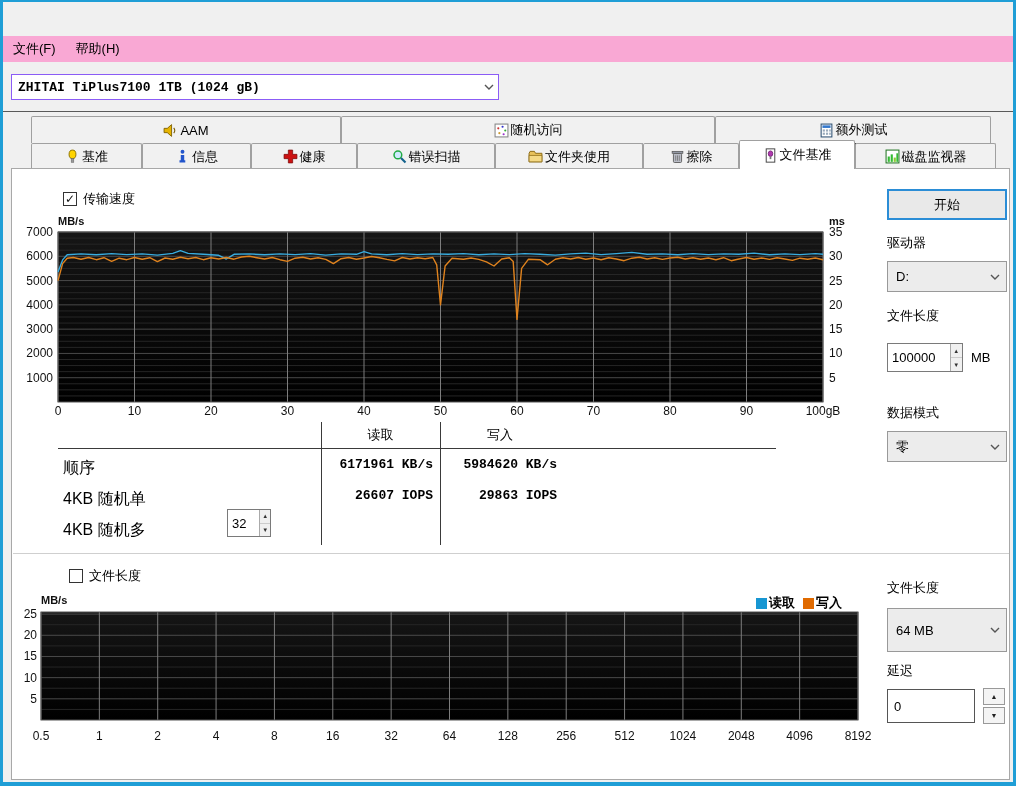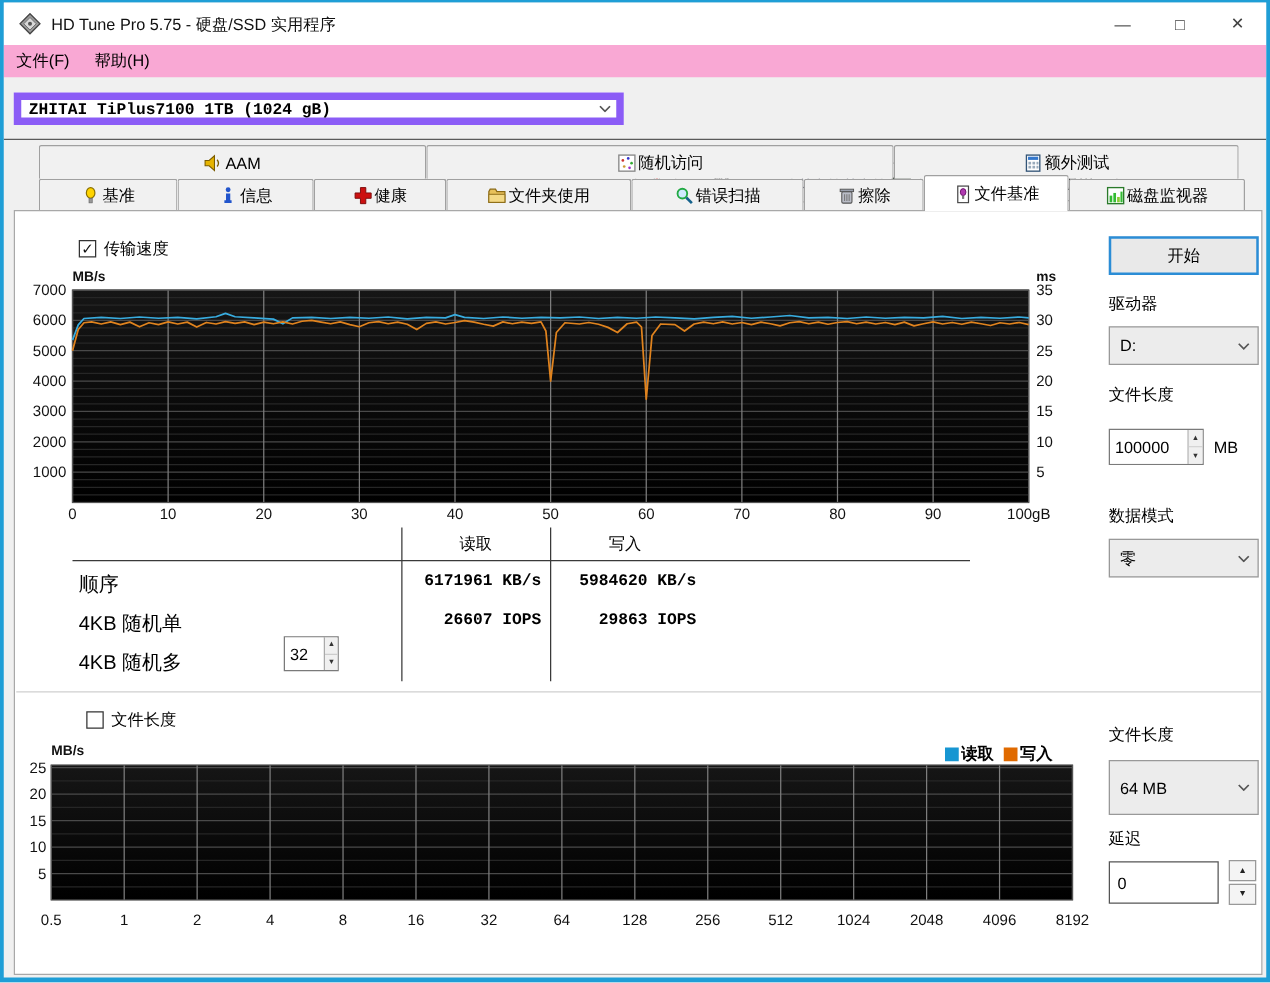--- a/index.html
+++ b/index.html
@@ -12,21 +12,21 @@
   .titlebar .title { position:absolute; left:38px; top:9px; font-size:13px; color:#111; }
   .win-btns { position:absolute; right:0; top:0; height:34px; display:flex; }
   .win-btn { width:46px; height:34px; display:flex; align-items:center; justify-content:center; color:#444; font-size:13px; }
 
   
   .menubar { position:absolute; left:0; top:34px; right:0; height:26px; background:#f9a8d4; display:flex; align-items:center; padding-left:0; }
   .menu-item { padding:4px 10px; }
 
   
   .toolbar { position:absolute; left:0; top:60px; right:0; height:48px; background:#f0f0f0; }
-  .combo { position:absolute; background:#fff; border:6px solid #8b5cf6; display:flex; align-items:center; }
+  .combo { position:absolute; background:#fff; border:1px solid #8b5cf6; display:flex; align-items:center; }
   .combo .combo-text { flex:1; padding-left:6px; font-family:"Liberation Mono","DejaVu Sans Mono",monospace; font-weight:bold; font-size:13px; white-space:nowrap; overflow:hidden; }
   .combo .chev { width:18px; display:flex; align-items:center; justify-content:center; }
   .drive-combo { left:8px; top:12px; width:488px; height:26px; }
   .tool-btn { position:absolute; top:68px; width:32px; height:32px; border:1px solid #b0b0b0; background:linear-gradient(#fdfdfd,#ececec); display:flex; align-items:center; justify-content:center; }
   .temp-btn { left:505px; top:67px; width:33px; height:33px; }
   .temp-dash { position:absolute; left:546px; top:74px; font-size:15px; font-weight:bold; }
   .temp-unit { position:absolute; left:568px; top:75px; font-size:14px; }
   .exit-btn { position:absolute; left:829px; top:70px; width:62px; height:29px; background:linear-gradient(#fbfbfb,#ededed); border:1px solid #999; display:flex; align-items:center; justify-content:center; font-size:13px; }
   .tb-sep { position:absolute; left:0; top:109px; right:0; height:1px; background:#5a5a5a; }
 
@@ -73,33 +73,20 @@
   .dd .chev { width:22px; display:flex; align-items:center; justify-content:center; }
   .delay-input { position:absolute; left:884px; top:687px; width:88px; height:34px; background:#fff; border:1px solid #555; font-size:13px; padding-left:6px; display:flex; align-items:center; }
   .delay-spin { position:absolute; left:980px; top:686px; width:22px; height:36px; display:flex; flex-direction:column; gap:2px; }
   .delay-spin div { flex:1; background:#f4f4f4; border:1px solid #999; font-size:7px; display:flex; align-items:center; justify-content:center; color:#222; }
 </style>
 </head>
 <body>
 
 <div class="window">
 
-  <div class="titlebar">
-    <svg class="app-icon" viewBox="0 0 18 18">
-      <polygon points="9,1 17,9 9,17 1,9" fill="#9a9a9a" stroke="#444" stroke-width="1"></polygon>
-      <polygon points="9,4 14,9 9,14 4,9" fill="#d8d8d8" stroke="#666" stroke-width="0.7"></polygon>
-      <circle cx="9" cy="9" r="1.6" fill="#555"></circle>
-    </svg>
-    <div class="title">HD Tune Pro 5.75 - 硬盘/SSD 实用程序</div>
-    <div class="win-btns">
-      <div class="win-btn">—</div>
-      <div class="win-btn">□</div>
-      <div class="win-btn">✕</div>
-    </div>
-  </div>
 
   <div class="menubar">
     <div class="menu-item">文件(F)</div>
     <div class="menu-item">帮助(H)</div>
   </div>
 
   <div class="toolbar">
     <div class="combo drive-combo">
       <div class="combo-text">ZHITAI TiPlus7100 1TB (1024 gB)</div>
       <div class="chev">
@@ -209,33 +196,33 @@
         <path d="M5.4 5.5 h3.2 v5 h1 v2 h-5.4 v-2 h1.2 z" fill="#2255cc"></path>
       </svg>
       <span>信息</span>
     </div>
     <div class="tab" style="width:106px;">
       <svg class="ticon" viewBox="0 0 14 14">
         <polygon points="5,1 9,1 9,5 13,5 13,9 9,9 9,13 5,13 5,9 1,9 1,5 5,5" fill="#cc1111" stroke="#7a0a0a" stroke-width="0.7"></polygon>
       </svg>
       <span>健康</span>
     </div>
+    <div class="tab" style="width:138px;">
+      <svg class="ticon" viewBox="0 0 14 14">
+        <circle cx="5.5" cy="5.5" r="3.6" fill="#cfeaff" stroke="#22aa44" stroke-width="1.4"></circle>
+        <line x1="8.4" y1="8.4" x2="12.6" y2="12.6" stroke="#14628c" stroke-width="2"></line>
+      </svg>
+      <span>错误扫描</span>
+    </div>
     <div class="tab" style="width:148px;">
       <svg class="ticon" viewBox="0 0 14 14">
         <path d="M1 4 l1-1.8 h4 l1 1.8 h6 v8 h-12 z" fill="#e8c15a" stroke="#8a6914" stroke-width="0.9"></path>
         <path d="M1 6 h12 v6 h-12 z" fill="#f4d985" stroke="#8a6914" stroke-width="0.7"></path>
       </svg>
       <span>文件夹使用</span>
-    </div>
-    <div class="tab" style="width:138px;">
-      <svg class="ticon" viewBox="0 0 14 14">
-        <circle cx="5.5" cy="5.5" r="3.6" fill="#cfeaff" stroke="#22aa44" stroke-width="1.4"></circle>
-        <line x1="8.4" y1="8.4" x2="12.6" y2="12.6" stroke="#14628c" stroke-width="2"></line>
-      </svg>
-      <span>错误扫描</span>
     </div>
     <div class="tab" style="width:96px;">
       <svg class="ticon" viewBox="0 0 14 14">
         <rect x="3.2" y="4" width="7.6" height="8.6" rx="1" fill="#b9bcc6" stroke="#555" stroke-width="0.8"></rect>
         <rect x="2" y="2.2" width="10" height="1.8" fill="#9aa0ad" stroke="#555" stroke-width="0.7"></rect>
         <line x1="5.3" y1="6" x2="5.3" y2="11" stroke="#777" stroke-width="0.8"></line>
         <line x1="7" y1="6" x2="7" y2="11" stroke="#777" stroke-width="0.8"></line>
         <line x1="8.7" y1="6" x2="8.7" y2="11" stroke="#777" stroke-width="0.8"></line>
       </svg>
       <span>擦除</span>

